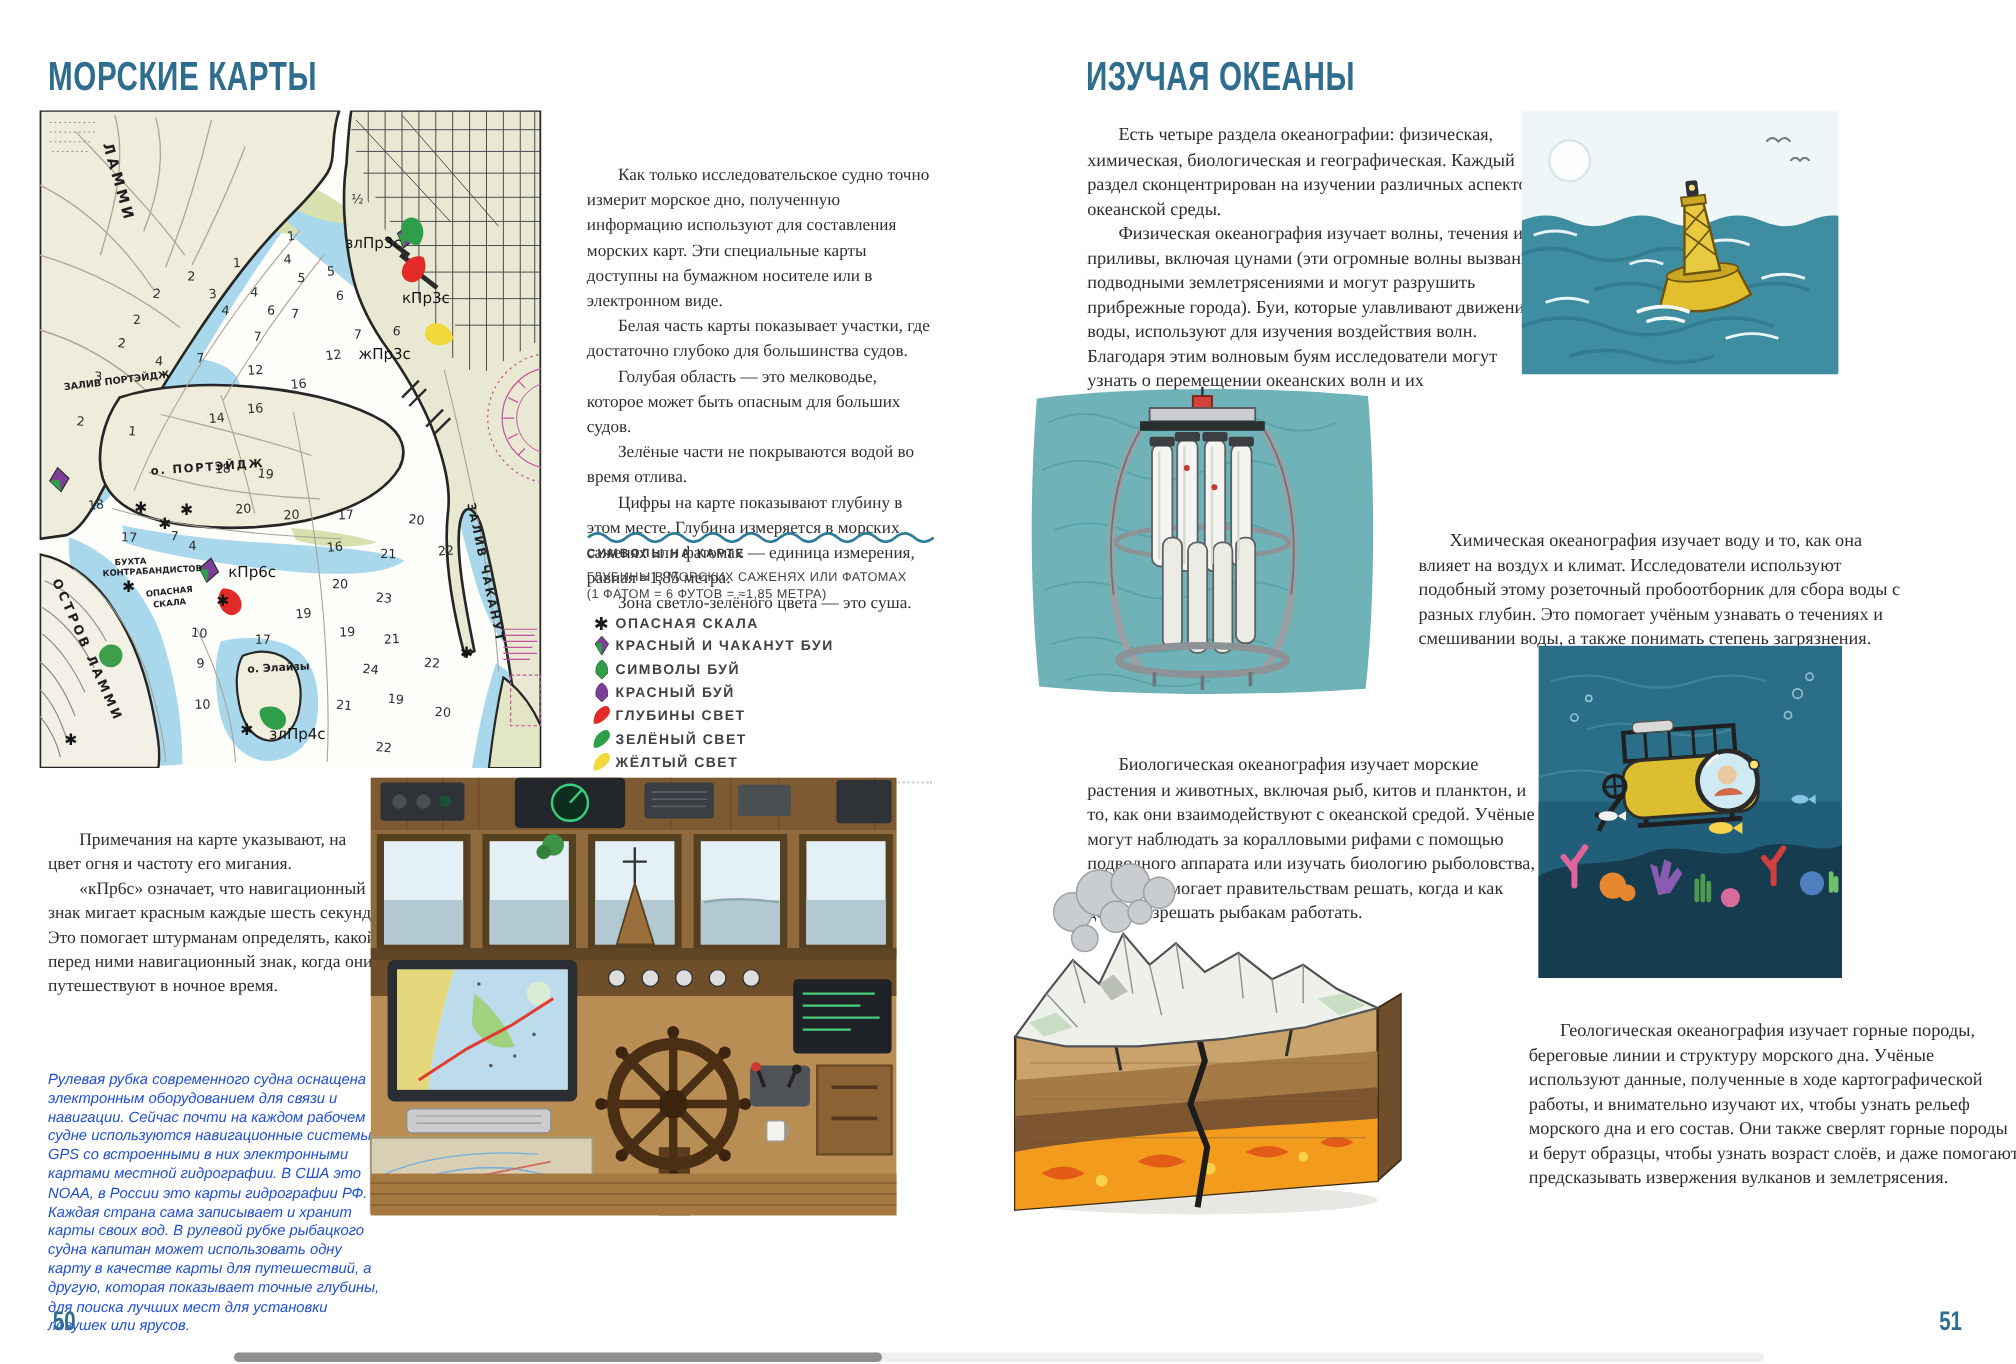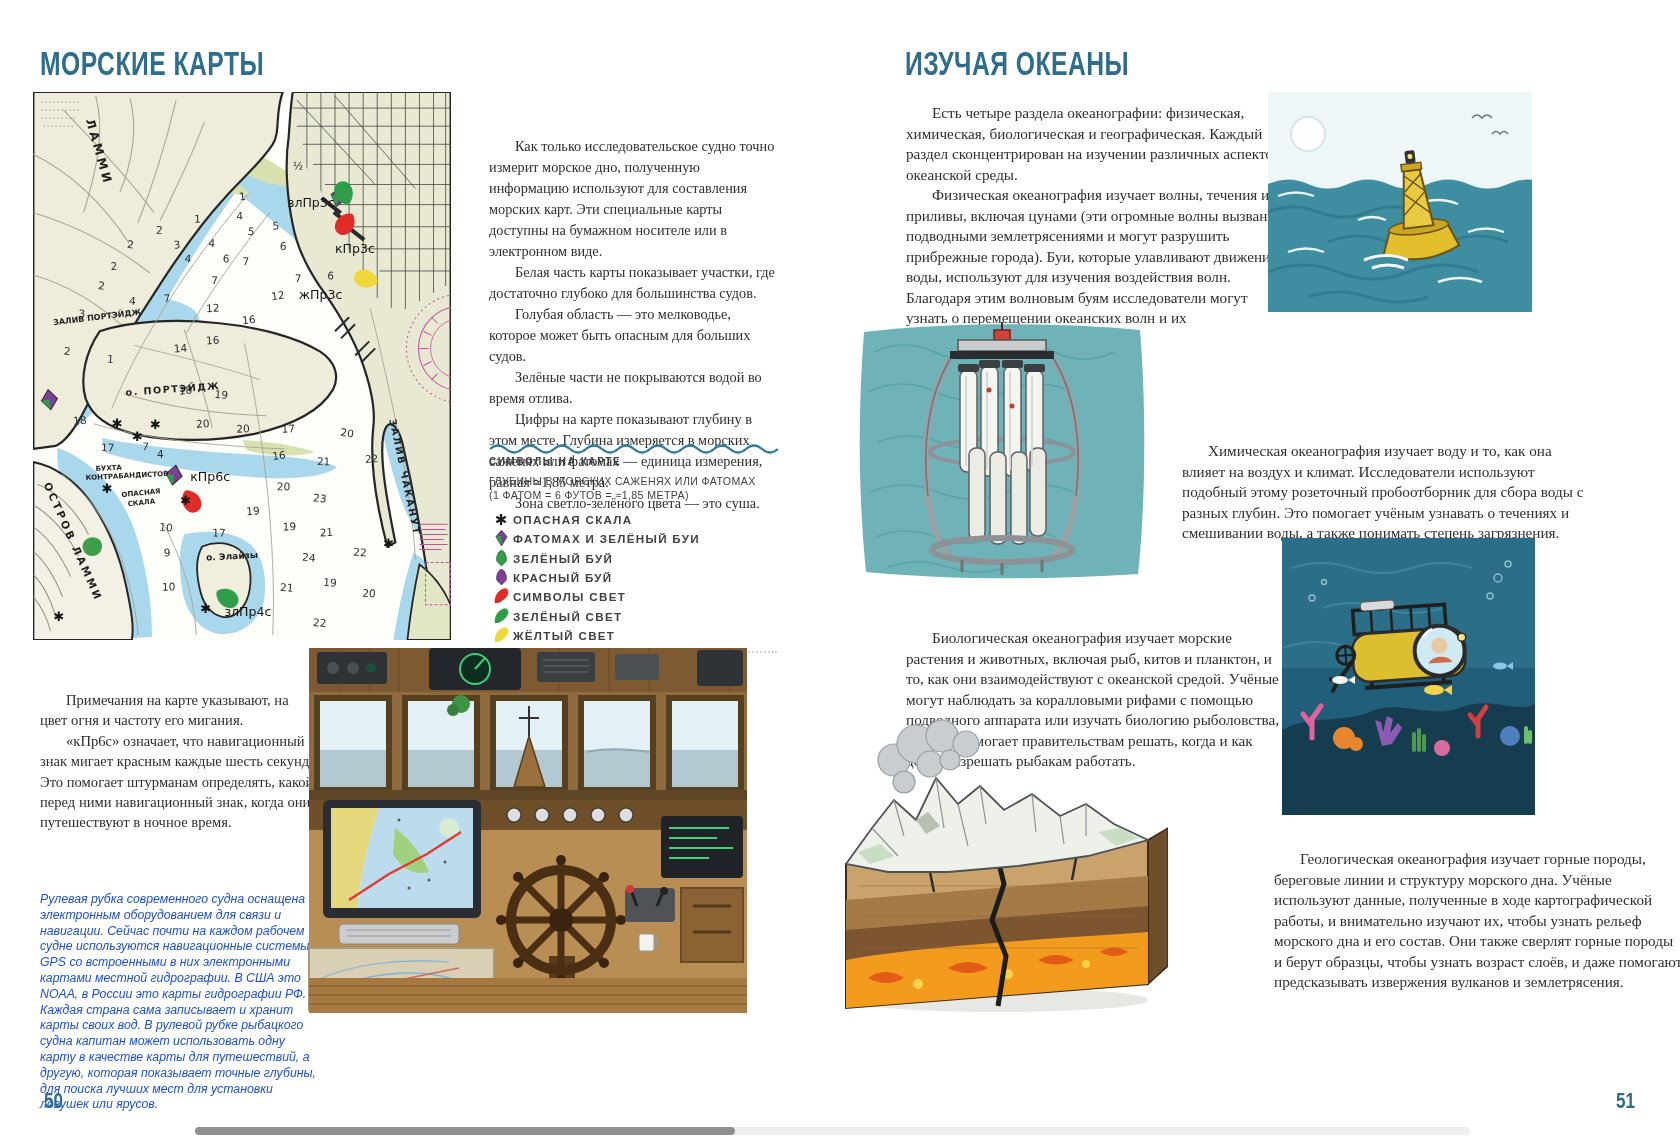--- a/index.html
+++ b/index.html
@@ -281,45 +281,45 @@
         </span>
       <span class="lb">ОПАСНАЯ СКАЛА</span>
     </div>
     <div class="legend-item">
       <span class="ic">
         <svg width="13" height="17" viewBox="0 0 14 18">
             <path d="M7,0 L13,7 L7,17 L1,7 Z" fill="#7d3f98" stroke="#333" stroke-width=".8"></path>
             <path d="M1,7 L7,17 L7,6 Z" fill="#2f9e49"></path>
           </svg>
       </span>
-      <span class="lb">ФАТОМАХ И ЗЕЛЁНЫЙ БУИ</span>
+      <span class="lb">КРАСНЫЙ И ЧАКАНУТ БУИ</span>
     </div>
     <div class="legend-item">
       <span class="ic">
         <svg width="13" height="17" viewBox="0 0 14 18">
             <path d="M7,0 C11,2 13,7 12,12 L7,17 L2,12 C1,7 3,2 7,0 Z" fill="#2f9e49" stroke="#1d6e33" stroke-width=".8"></path>
           </svg>
       </span>
-      <span class="lb">ЗЕЛЁНЫЙ БУЙ</span>
+      <span class="lb">СИМВОЛЫ БУЙ</span>
     </div>
     <div class="legend-item">
       <span class="ic">
         <svg width="13" height="17" viewBox="0 0 14 18">
             <path d="M7,0 C11,2 13,7 12,12 L7,17 L2,12 C1,7 3,2 7,0 Z" fill="#7d3f98" stroke="#532a68" stroke-width=".8"></path>
           </svg>
       </span>
       <span class="lb">КРАСНЫЙ БУЙ</span>
     </div>
     <div class="legend-item">
       <span class="ic">
         <svg width="17" height="17" viewBox="0 0 18 18">
             <path d="M2,16 C1,10 4,4 10,1 C14,-1 17,2 16,6 C15,10 10,14 5,16 Z" fill="#e22b26"></path>
           </svg>
       </span>
-      <span class="lb">СИМВОЛЫ СВЕТ</span>
+      <span class="lb">ГЛУБИНЫ СВЕТ</span>
     </div>
     <div class="legend-item">
       <span class="ic">
         <svg width="17" height="17" viewBox="0 0 18 18">
             <path d="M2,16 C1,10 4,4 10,1 C14,-1 17,2 16,6 C15,10 10,14 5,16 Z" fill="#2f9e49"></path>
           </svg>
       </span>
       <span class="lb">ЗЕЛЁНЫЙ СВЕТ</span>
     </div>
     <div class="legend-item">

